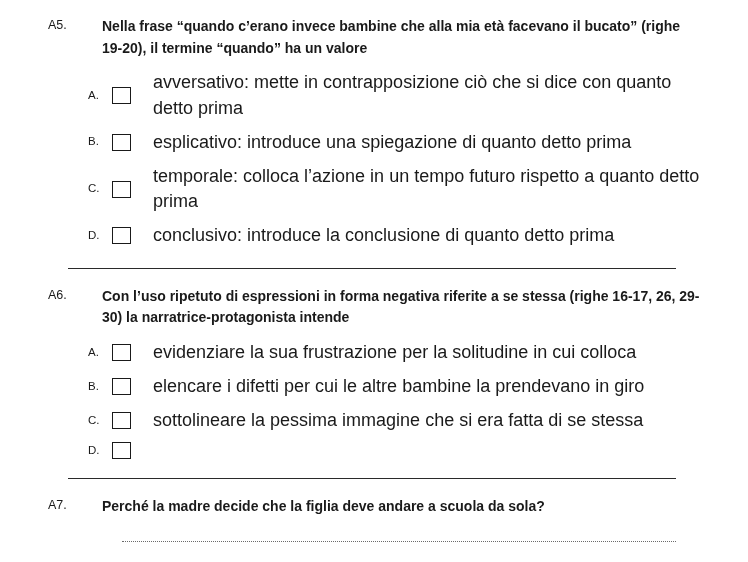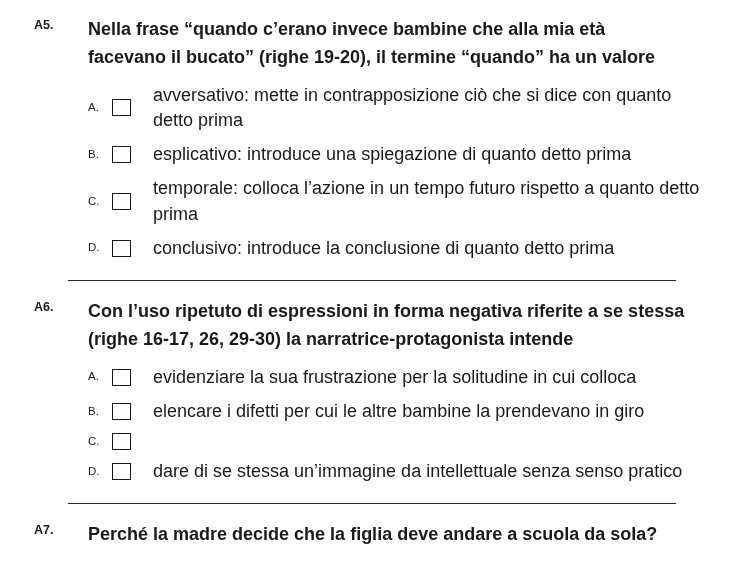--- a/index.html
+++ b/index.html
@@ -25,27 +25,28 @@
     position: relative;
   }
   .q-head {
     display: flex;
     align-items: flex-start;
   }
   .q-code {
     width: 54px;
     flex: 0 0 54px;
     font-size: 12.5px;
-    font-weight: bold;
+    font-weight: normal;
     line-height: 1.55;
     padding-top: 0px;
+    margin-left: 14px;
   }
   .q-stem {
     flex: 1 1 auto;
-    font-size: 18px;
+    font-size: 14px;
     font-weight: bold;
     line-height: 1.55;
     max-width: 600px;
   }
   .options {
     margin-top: 11px;
   }
   .option-row {
     display: flex;
     align-items: center;
@@ -174,27 +175,27 @@
         <div class="opt-spacer"></div>
         <div class="opt-letter">B.</div>
         <div class="opt-box"></div>
         <div class="opt-text">elencare i difetti per cui le altre bambine la prendevano in giro</div>
       </div>
 
       <div class="option-row">
         <div class="opt-spacer"></div>
         <div class="opt-letter">C.</div>
         <div class="opt-box"></div>
+        <div class="opt-text">sottolineare la pessima immagine che si era fatta di se stessa</div>
       </div>
 
       <div class="option-row">
         <div class="opt-spacer"></div>
         <div class="opt-letter">D.</div>
         <div class="opt-box"></div>
-        <div class="opt-text">dare di se stessa un’immagine da intellettuale senza senso pratico</div>
       </div>
 
     </div>
   </div>
 
   <hr class="rule rule-a6">
 
   <div class="block-spacing"></div>
 
   <div class="question-block">

